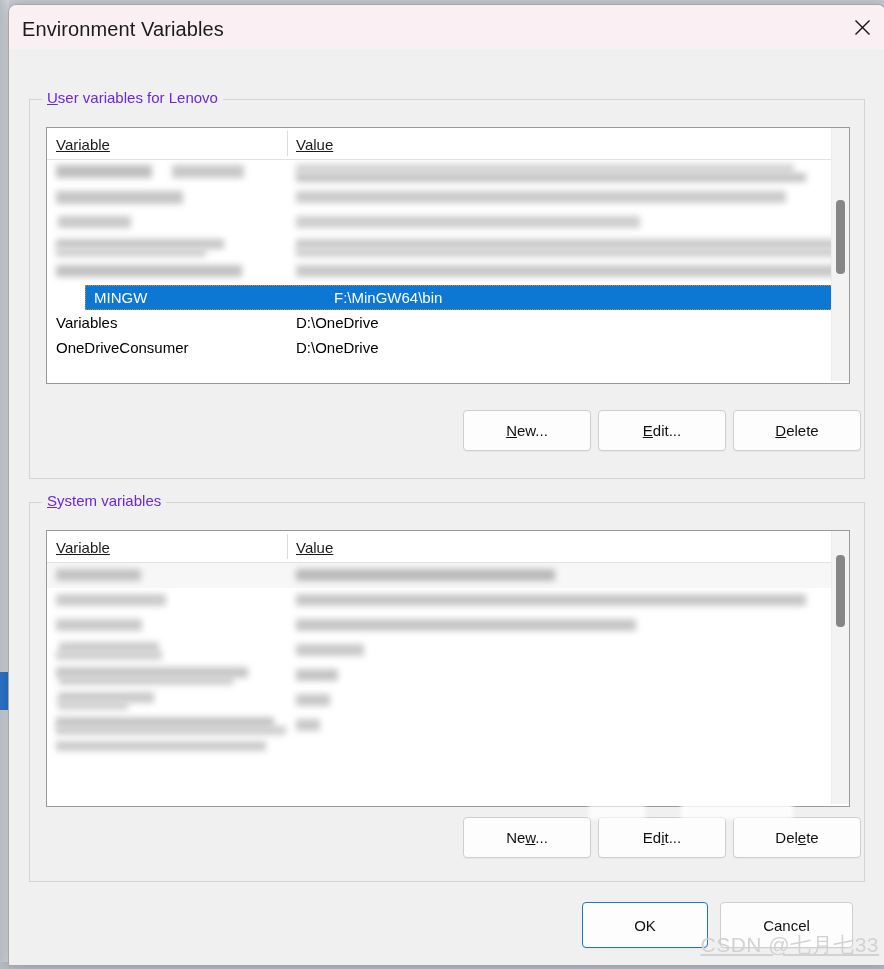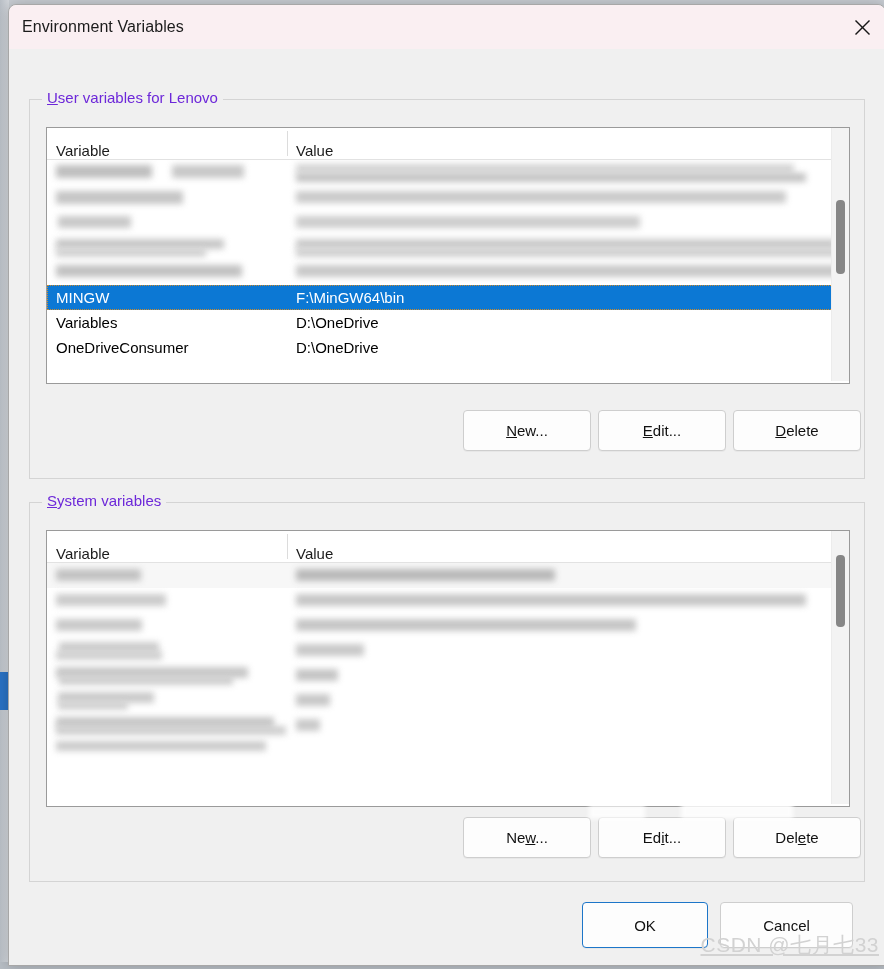--- a/index.html
+++ b/index.html
@@ -68,21 +68,21 @@
     position: relative;
     height: 44px;
     background: #faeff2;
     border-top-left-radius: 7px;
     border-top-right-radius: 7px;
   }
   #title-text {
     position: absolute;
     left: 13px;
     top: 13px;
-    font-size: 16px;
+    font-size: 20px;
     color: #1b1b1b;
     letter-spacing: .1px;
   }
   #close-btn {
     position: absolute;
     right: 0px;
     top: 0px;
     width: 46px;
     height: 44px;
     display: flex;
@@ -118,23 +118,24 @@
     overflow: hidden;
   }
   .lv-header {
     position: relative;
     height: 31px;
     background: #ffffff;
     border-bottom: 1px solid #e2e2e2;
   }
   .lv-header .col-title {
     position: absolute;
-    top: 14px;
+    top: 8px;
     font-size: 15px;
     color: #1b1b1b;
+    text-decoration: underline;
   }
   .lv-header .col-sep {
     position: absolute;
     top: 3px;
     width: 1px;
     height: 25px;
     background: #dcdcdc;
   }
   .lv-body {
     position: relative;
@@ -156,20 +157,21 @@
     position: absolute;
     left: 249px;
     top: 0;
     font-size: 15px;
   }
   .lv-row.selected {
     background: #0c78d4;
     color: #ffffff;
     outline: 1px dotted #cf8b2a;
     outline-offset: -1px;
+    margin-left: 38px;
   }
   .lv-row.alt { background: #f7f7f7; }
 
   
   .blur-line {
     position: absolute;
     border-radius: 1px;
     filter: blur(3.2px);
     opacity: .92;
   }

